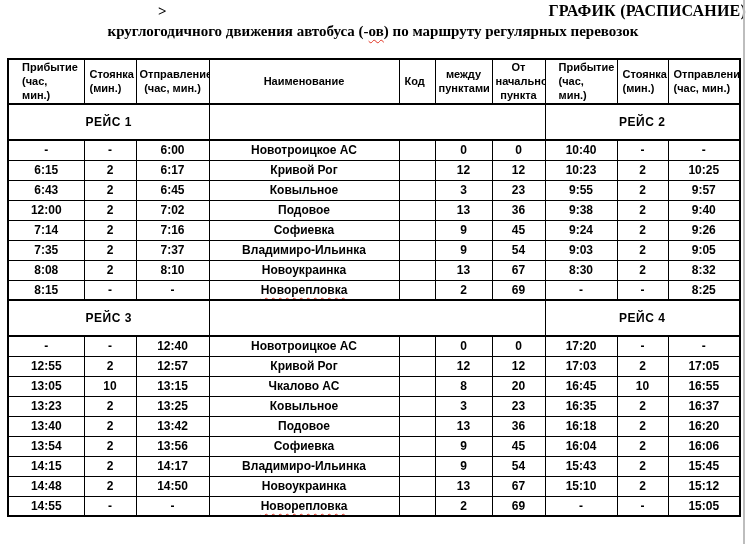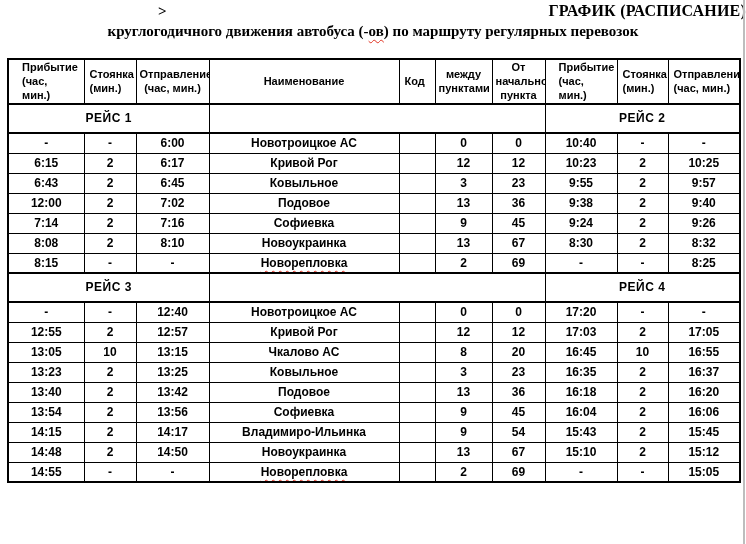--- a/index.html
+++ b/index.html
@@ -39,21 +39,21 @@
     vertical-align: middle; text-align: center;
     padding: 1px 3px; line-height: 1.25;
     overflow: hidden;
   }
   tr.group-header-row th { height: 29px; font-size: 11px; }
   tr.column-header-row th { height: 39px; font-size: 11px; }
   th.h-justify { text-align: justify; text-align-last: auto; padding: 1px 13px; }
   th.h-left { text-align: left; padding-left: 5px; }
 
   tr.band-row td {
-    height: 29px; font-weight: 600; font-size: 12px;
+    height: 36px; font-weight: 600; font-size: 12px;
     border-top: 2px solid #000; border-bottom: 2px solid #000;
     letter-spacing: 0.5px;
   }
   tr.data-row td { height: 20px; font-size: 12px; }
 
   
   .edge-line {
     position: absolute; top: 0; right: 1px; width: 2px; height: 544px;
     background: #bdbdbd;
   }
@@ -154,20 +154,32 @@
         <td>7:16</td>
         <td>Софиевка</td>
         <td></td>
         <td>9</td>
         <td>45</td>
         <td>9:24</td>
         <td>2</td>
         <td>9:26</td>
       </tr>
       <tr class="data-row">
+        <td>7:35</td>
+        <td>2</td>
+        <td>7:37</td>
+        <td>Владимиро-Ильинка</td>
+        <td></td>
+        <td>9</td>
+        <td>54</td>
+        <td>9:03</td>
+        <td>2</td>
+        <td>9:05</td>
+      </tr>
+      <tr class="data-row">
         <td>8:08</td>
         <td>2</td>
         <td>8:10</td>
         <td>Новоукраинка</td>
         <td></td>
         <td>13</td>
         <td>67</td>
         <td>8:30</td>
         <td>2</td>
         <td>8:32</td>

